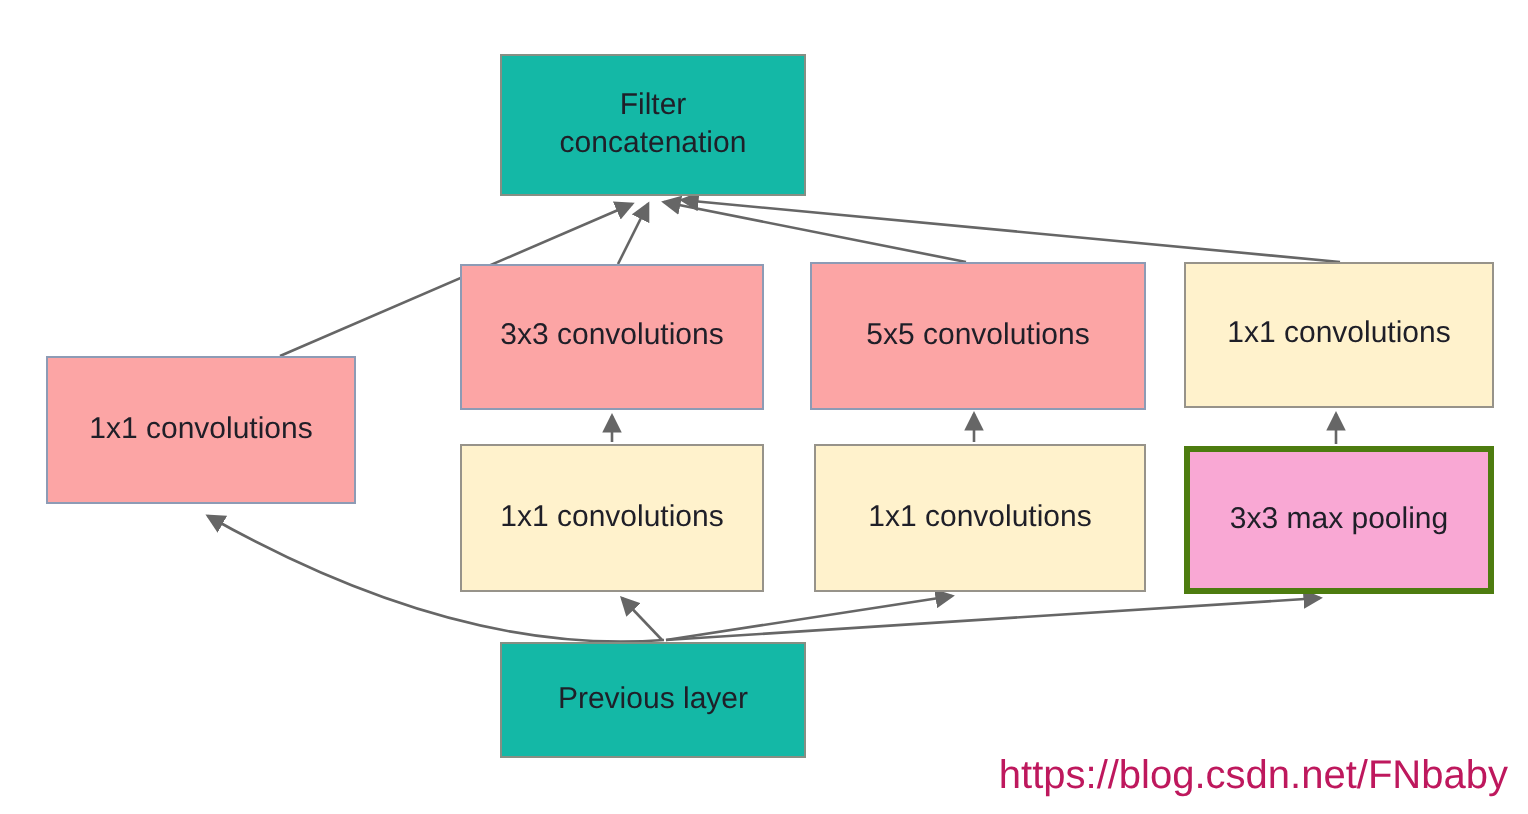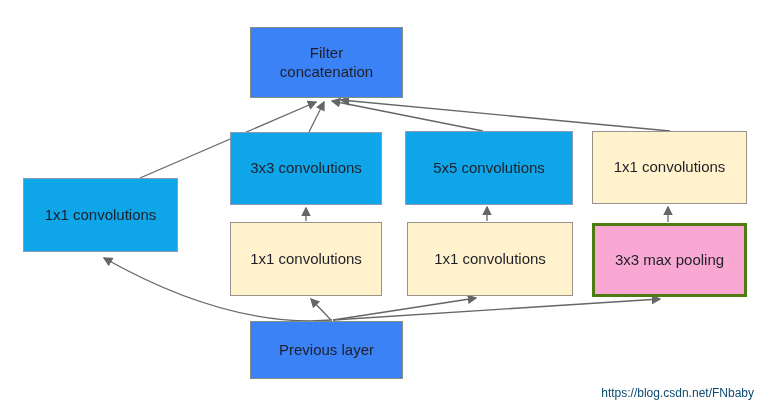--- a/index.html
+++ b/index.html
@@ -14,29 +14,29 @@
   .node{
     position:absolute;
     box-sizing:border-box;
     display:flex;align-items:center;justify-content:center;
     text-align:center;
     font-size:15px;color:#1f1f28;
     z-index:2;
     line-height:1.25;
   }
   .node span{display:inline-block;}
-  .node-green{background:#3b82f6;border:1px solid #868f84;}
-  .node-blue{background:#0ea5e9;border:1px solid #8d9bb5;}
+  .node-green{background:#14b8a6;border:1px solid #868f84;}
+  .node-blue{background:#fca5a5;border:1px solid #8d9bb5;}
   .node-yellow{background:#fff2cc;border:1px solid #97938a;}
   .node-red{background:#f9a8d4;border:3px solid #4d7c0f;}
   .wrap-narrow span{max-width:104px;}
   .watermark{
     position:absolute;
     right:10px;bottom:7px;
-    font-size:12px;color:#0c4a6e;
+    font-size:20px;color:#be185d;
     z-index:3;letter-spacing:0px;
   }
   .edge{stroke:#666666;stroke-width:1.3;fill:none;}
 </style>
 </head>
 <body>
 
 <div class="stage">
 
   <svg class="edges" viewBox="0 0 764 407">

